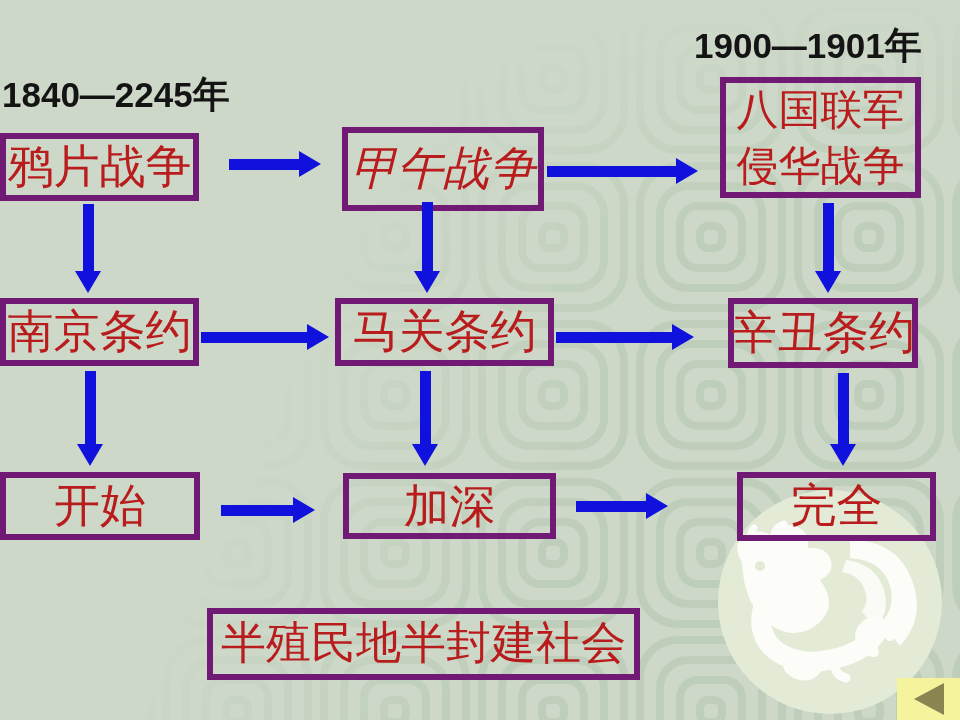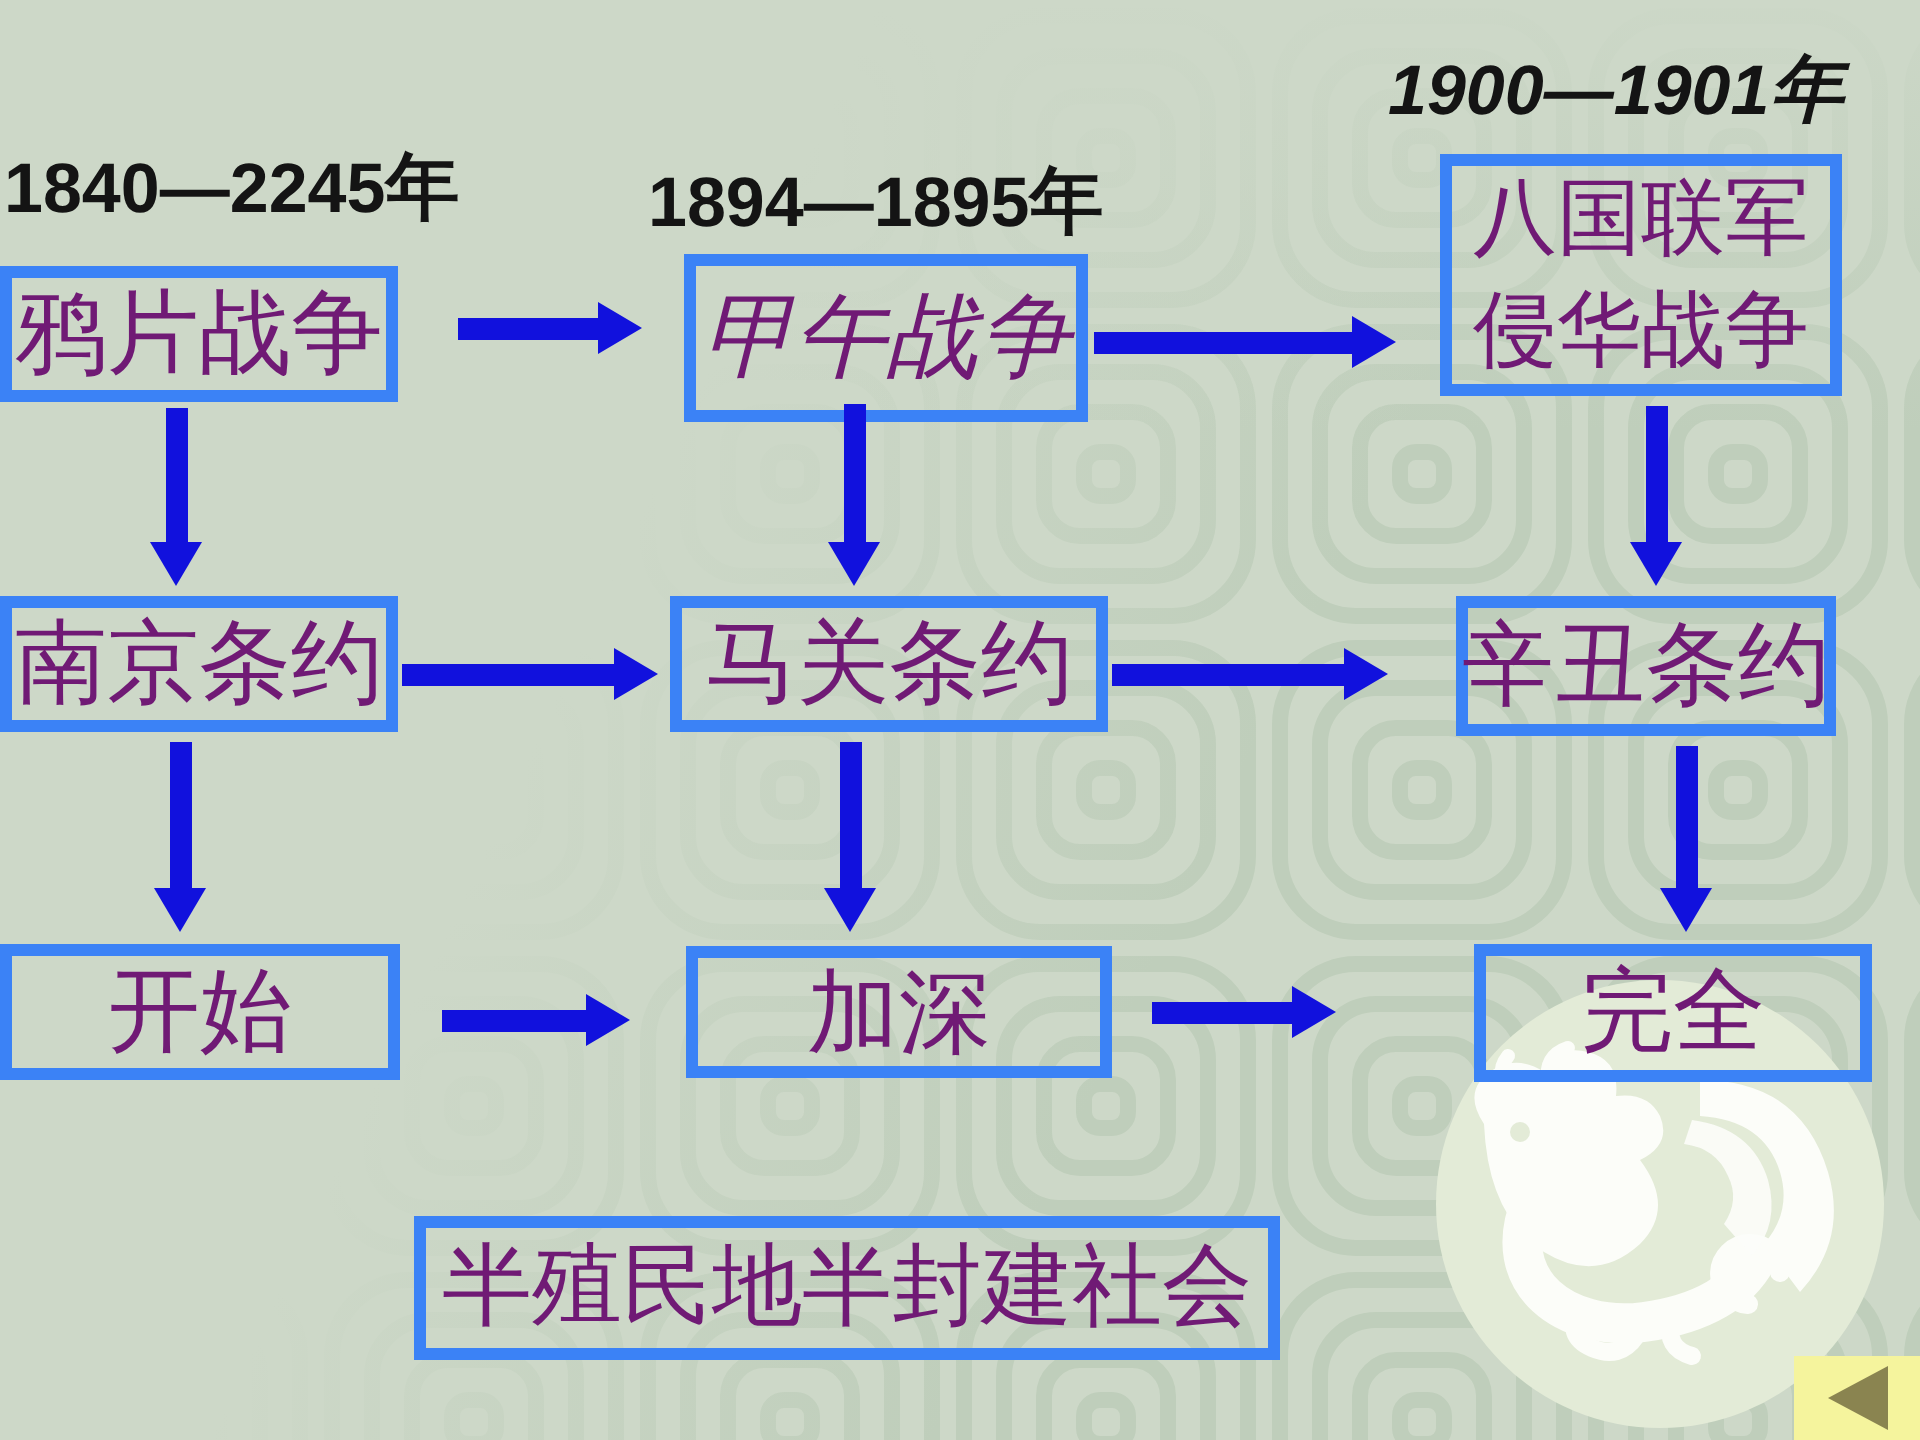--- a/index.html
+++ b/index.html
@@ -19,24 +19,24 @@
   .watermark-layer{position:absolute;left:0;top:0;width:960px;height:720px;z-index:2;}
   
   .year-label{
     position:absolute;z-index:3;color:#141414;font-weight:bold;
     font-size:35px;line-height:40px;white-space:nowrap;letter-spacing:0;
   }
   .year-label .suffix{font-family:"Liberation Serif","DejaVu Serif",serif;font-size:37px;}
   
   .box{
     position:absolute;z-index:3;box-sizing:border-box;
-    border:6px solid #3b82f6;
+    border:6px solid #701a75;
     display:flex;align-items:center;justify-content:center;
     font-family:"Liberation Serif","DejaVu Serif",serif;
-    color:#701a75;font-size:46px;line-height:1.1;white-space:nowrap;
+    color:#b91c1c;font-size:46px;line-height:1.1;white-space:nowrap;
   }
   .box.two-line{flex-direction:column;font-size:42px;line-height:56px;}
   #box-war-1{left:0;top:133;width:199px;height:68px;top:133px;}
   #box-war-2{left:342px;top:127px;width:202px;height:84px;font-style:italic;}
   #box-war-3{left:720px;top:77px;width:201px;height:121px;}
   #box-treaty-1{left:0;top:298px;width:199px;height:68px;align-items:center;}
   #box-treaty-2{left:335px;top:298px;width:219px;height:68px;}
   #box-treaty-3{left:728px;top:298px;width:190px;height:70px;}
   #box-stage-1{left:0;top:472px;width:200px;height:68px;}
   #box-stage-2{left:343px;top:473px;width:213px;height:66px;align-items:flex-end;}
@@ -112,24 +112,21 @@
       <path d="M742 562 q-12 -18 6 -28 q12 -6 24 2 q6 -14 22 -10 q16 4 14 22 q16 -2 22 10 q6 14 -10 22 q18 24 0 42 q-22 20 -48 4 q-28 -18 -30 -64 z"></path>
       <path d="M850 540 q50 0 64 46 q10 34 -14 60 l-18 -24 q14 -16 8 -36 q-8 -26 -40 -28 z"></path>
       <path d="M846 560 q30 4 38 30 q6 22 -8 38 l-14 -16 q8 -12 2 -24 q-6 -14 -22 -16 z" opacity="0.9"></path>
     </g>
     <circle cx="760" cy="566" r="5" fill="#e3ebd7"></circle>
   </svg>
 
   <div class="year-label" style="left:2px;top:75px;">
     <span>1840—2245</span><span class="suffix">年</span>
   </div>
-  <div class="year-label" style="left:324px;top:82px;">
-    <span>1894—1895</span><span class="suffix">年</span>
-  </div>
-  <div class="year-label" style="left:694px;top:26px;font-style:italic;">
+  <div class="year-label" style="left:694px;top:26px;">
     <span>1900—1901</span><span class="suffix">年</span>
   </div>
 
   <div class="box" id="box-war-1">
     <span>鸦片战争</span>
   </div>
   <div class="box" id="box-war-2">
     <span>甲午战争</span>
   </div>
   <div class="box two-line" id="box-war-3">

